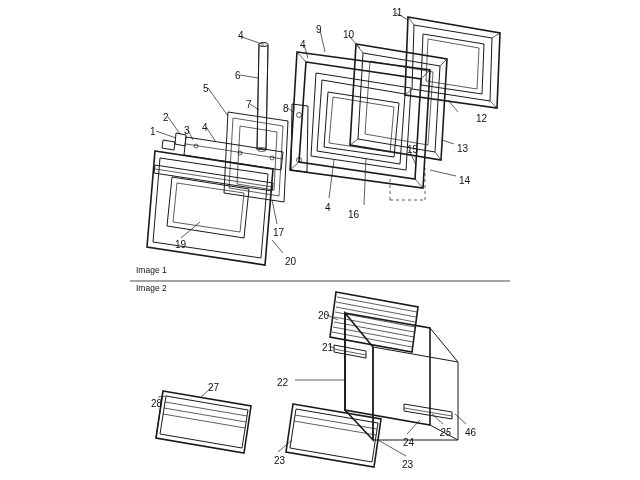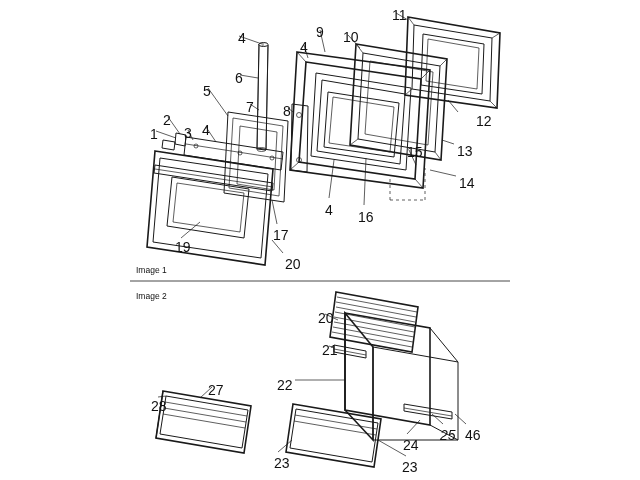--- a/index.html
+++ b/index.html
@@ -1,18 +1,18 @@
 <!DOCTYPE html>
 <html><head>
 <meta charset="utf-8">
 <style>
   html,body{margin:0;padding:0;background:#ffffff;}
   body{width:640px;height:480px;overflow:hidden;font-family:"Liberation Sans",sans-serif;}
   #stage{position:relative;width:640px;height:480px;background:#fff;}
-  .lbl{position:absolute;font-size:14px;color:#111;line-height:1;white-space:nowrap;}
+  .lbl{position:absolute;font-size:10px;color:#111;line-height:1;white-space:nowrap;}
   .cap{position:absolute;font-size:8.5px;color:#111;line-height:1;white-space:nowrap;}
   svg{position:absolute;left:0;top:0;}
   .ln{stroke:#1a1a1a;fill:none;stroke-width:1;}
   .ln2{stroke:#1a1a1a;fill:none;stroke-width:1.6;}
   .thin{stroke:#1a1a1a;fill:none;stroke-width:0.7;}
   .lead{stroke:#1a1a1a;fill:none;stroke-width:0.7;}
   .fillw{fill:#ffffff;stroke:#1a1a1a;stroke-width:1;}
   .divider{stroke:#1a1a1a;stroke-width:0.8;}
 </style>
 </head>
@@ -174,41 +174,41 @@
       <path d="M407,434 L420,420"></path>
       <path d="M443,424 L432,414"></path>
       <path d="M466,424 L455,414"></path>
       <path d="M212,387 L200,398"></path>
       <path d="M158,397 L166,396"></path>
     </g>
 
   </svg>
 
   <div class="cap" style="left:136px;top:266px;">Image 1</div>
-  <div class="cap" style="left:136px;top:292px;text-align:right;">Image 2</div>
+  <div class="cap" style="left:136px;top:284px;text-align:right;">Image 2</div>
 
   <div class="lbl" style="left:150px;top:127px;">1</div>
   <div class="lbl" style="left:163px;top:113px;">2</div>
   <div class="lbl" style="left:184px;top:126px;">3</div>
   <div class="lbl" style="left:202px;top:123px;">4</div>
   <div class="lbl" style="left:238px;top:31px;">4</div>
   <div class="lbl" style="left:300px;top:40px;">4</div>
   <div class="lbl" style="left:325px;top:203px;">4</div>
   <div class="lbl" style="left:203px;top:84px;">5</div>
   <div class="lbl" style="left:235px;top:71px;">6</div>
   <div class="lbl" style="left:246px;top:100px;">7</div>
   <div class="lbl" style="left:283px;top:104px;">8</div>
   <div class="lbl" style="left:316px;top:25px;">9</div>
   <div class="lbl" style="left:343px;top:30px;">10</div>
   <div class="lbl" style="left:392px;top:8px;">11</div>
   <div class="lbl" style="left:460px;top:114px;margin-left:16px;">12</div>
   <div class="lbl" style="left:457px;top:144px;">13</div>
   <div class="lbl" style="left:459px;top:176px;">14</div>
   <div class="lbl" style="left:407px;top:145px;">15</div>
-  <div class="lbl" style="left:358px;top:210px;">16</div>
+  <div class="lbl" style="left:348px;top:210px;">16</div>
   <div class="lbl" style="left:273px;top:228px;">17</div>
   <div class="lbl" style="left:285px;top:257px;">20</div>
   <div class="lbl" style="left:175px;top:240px;">19</div>
 
   <div class="lbl" style="left:318px;top:311px;">20</div>
   <div class="lbl" style="left:322px;top:343px;">21</div>
   <div class="lbl" style="left:277px;top:378px;">22</div>
   <div class="lbl" style="left:274px;top:456px;">23</div>
   <div class="lbl" style="left:402px;top:460px;">23</div>
   <div class="lbl" style="left:403px;top:438px;">24</div>

